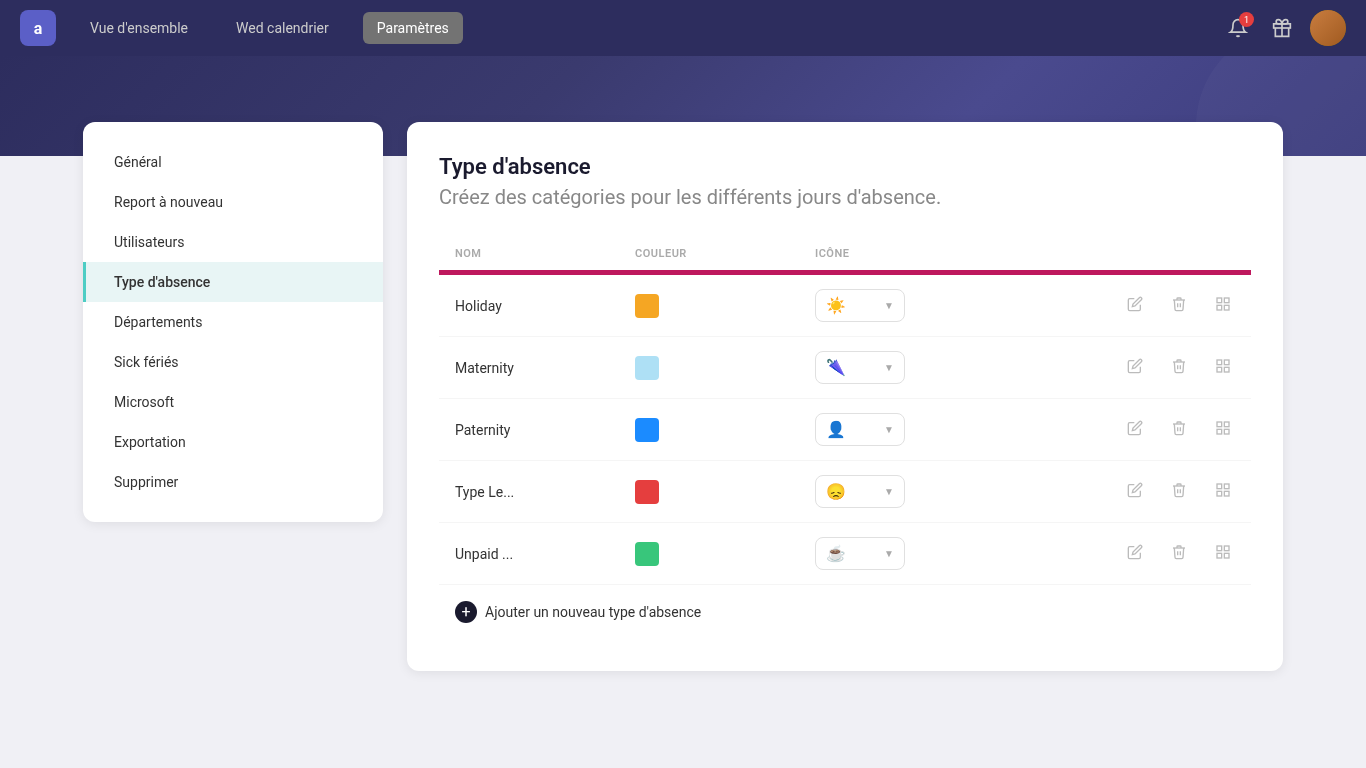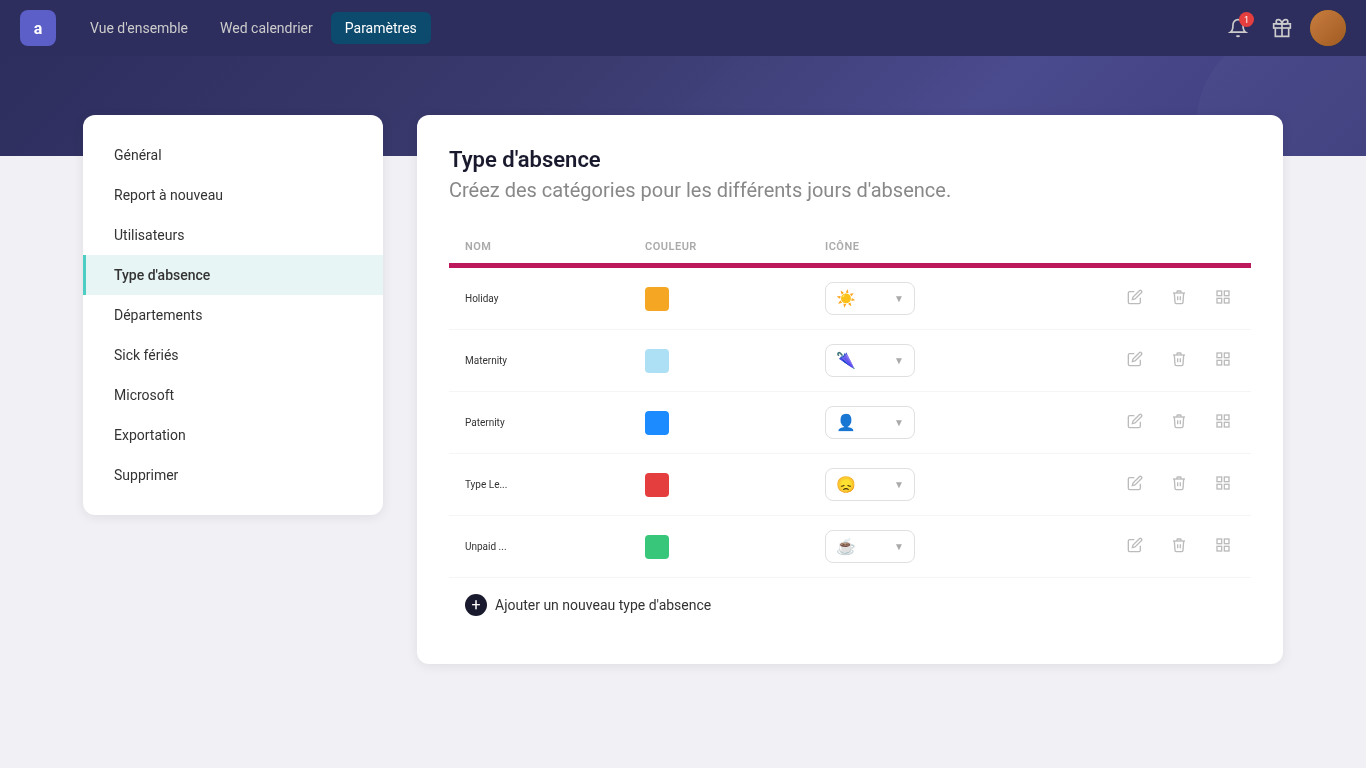--- a/index.html
+++ b/index.html
@@ -16,31 +16,31 @@
       z-index: 10;
     }
     .header-logo {
       width: 36px; height: 36px;
       background: #5b5fc7;
       border-radius: 8px;
       display: flex; align-items: center; justify-content: center;
       color: white; font-weight: bold; font-size: 16px;
       margin-right: 20px;
     }
-    .header-nav { display: flex; gap: 4px; flex: 1; }
+    .header-nav { display: flex; gap: 20px; flex: 1; }
     .nav-item {
       color: #ccc;
       padding: 8px 14px;
       border-radius: 6px;
       cursor: pointer;
       font-size: 14px;
       text-decoration: none;
     }
     .nav-item.active {
-      background: #0c4a6e;
+      background: #737373;
       color: white;
     }
     .header-actions { display: flex; align-items: center; gap: 12px; }
     .notification-btn {
       position: relative;
       width: 32px; height: 32px;
       display: flex; align-items: center; justify-content: center;
       cursor: pointer;
       color: #ccc;
     }
@@ -86,25 +86,24 @@
       width: 200px; height: 200px;
       background: rgba(255,255,255,0.03);
       border-radius: 50%;
       transform: rotate(30deg);
     }
 
     
     .main-container {
       display: flex;
       max-width: 1280px;
-      margin: 9px auto;
+      margin: 16px auto;
       padding: 0 40px;
       position: relative;
       top: -50px;
-      gap: 10px;
     }
 
     
     .sidebar {
       width: 300px;
       background: white;
       border-radius: 12px;
       padding: 20px 0;
       box-shadow: 0 2px 12px rgba(0,0,0,0.08);
       height: fit-content;
@@ -157,21 +156,21 @@
       text-transform: uppercase;
       letter-spacing: 0.5px;
     }
     .table-row {
       display: grid;
       grid-template-columns: 180px 180px 200px 1fr;
       padding: 14px 16px;
       border-bottom: 1px solid #f5f5f5;
       align-items: center;
     }
-    .row-name { font-size: 10px; color: #333; }
+    .row-name { font-size: 14px; color: #333; }
     .color-swatch {
       width: 24px; height: 24px;
       border-radius: 4px;
     }
     .icon-dropdown {
       display: flex;
       align-items: center;
       gap: 6px;
       border: 1px solid #e0e0e0;
       border-radius: 8px;

